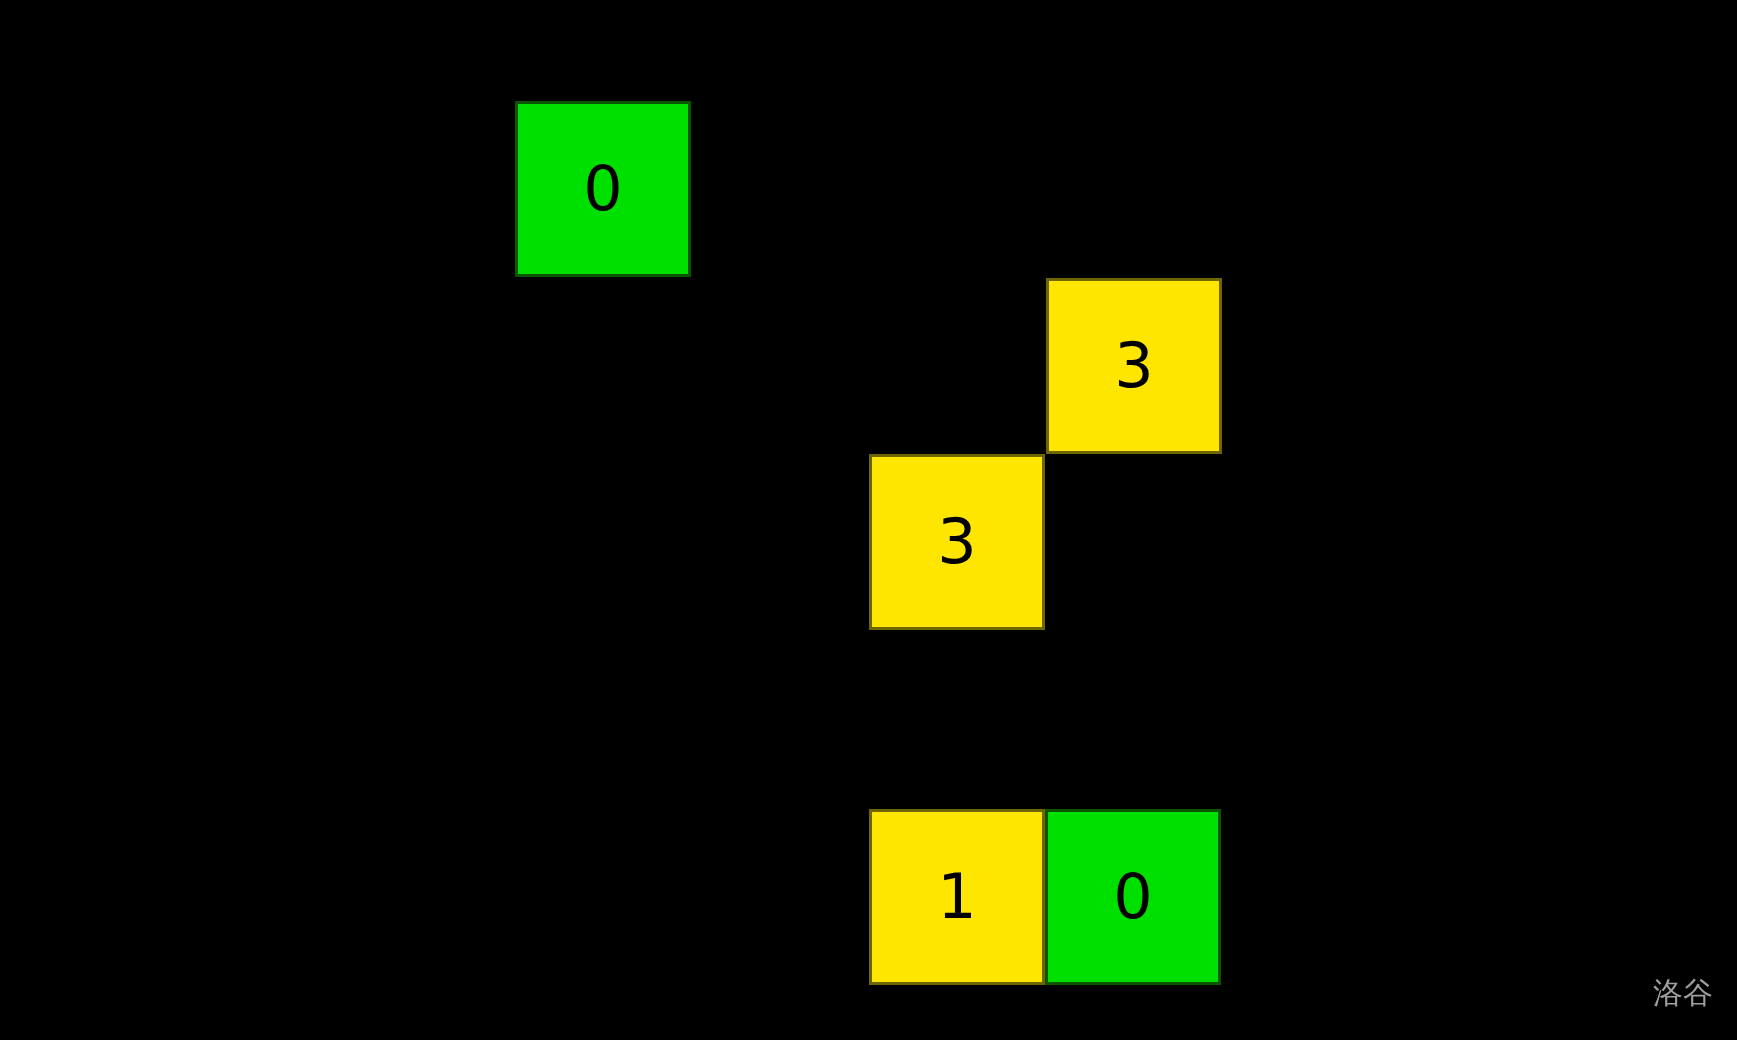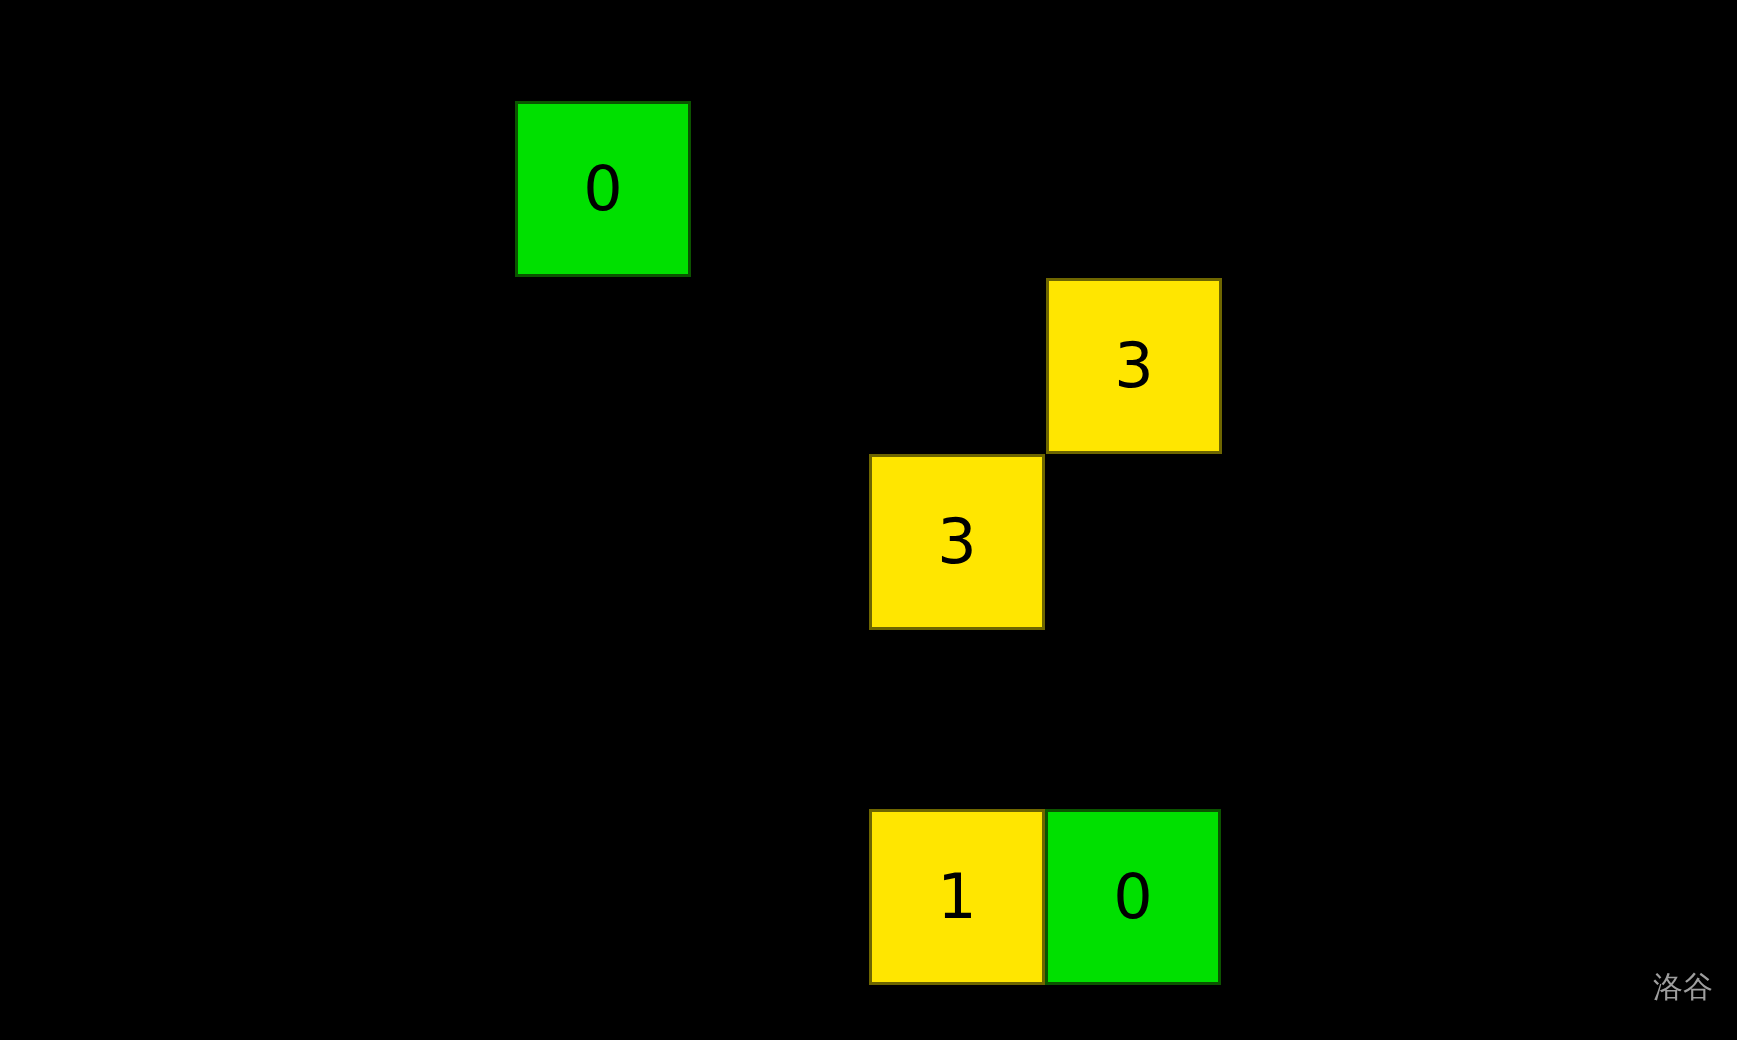--- a/index.html
+++ b/index.html
@@ -24,21 +24,21 @@
     justify-content: center;
   }
   .tile-value {
     font-size: 62px;
     line-height: 1;
     color: #000;
   }
   .watermark {
     position: absolute;
     right: 24px;
-    bottom: 38px;
+    bottom: 32px;
     font-size: 30px;
     line-height: 1;
     color: #9e9e9e;
     font-family: "DejaVu Sans", sans-serif;
   }
 </style>
 </head>
 <body>
 
 <div class="stage" style="width: 1737px; height: 1040px; background: rgb(0, 0, 0);">

